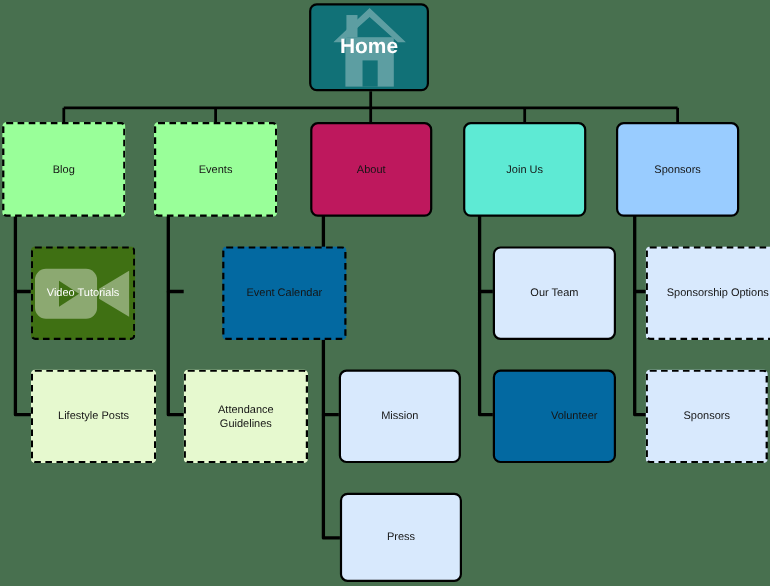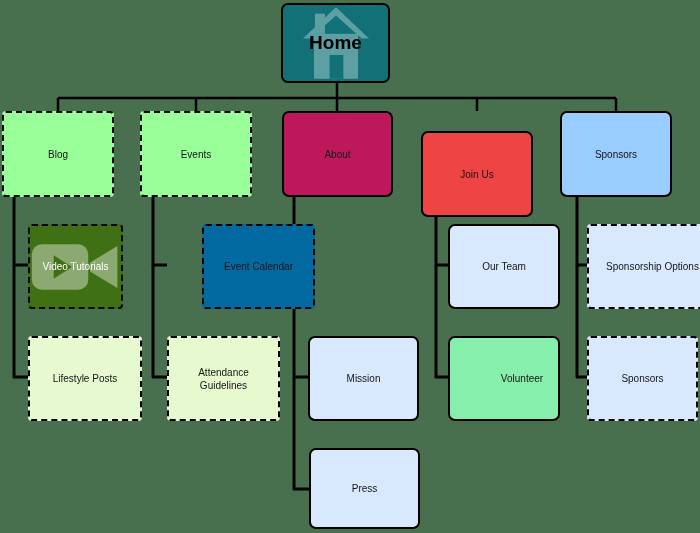--- a/index.html
+++ b/index.html
@@ -61,21 +61,21 @@
       <path d="M294 196 L294 265 L308 265"></path>
       <path d="M294 265 L294 377 L308 377"></path>
       <path d="M294 377 L294 489 L309 489"></path>
       <path d="M436 196 L436 265 L448 265"></path>
       <path d="M436 265 L436 377 L448 377"></path>
       <path d="M577 196 L577 265 L587 265"></path>
       <path d="M577 265 L577 377 L587 377"></path>
     </g>
   </svg>
 
-  <div class="node n-home light-text bold" style="background: rgb(17, 113, 119); border-style: solid; color: #000000;">
+  <div class="node n-home light-text bold" style="background: rgb(17, 113, 119); border-style: solid; color: #ffffff;">
     <span class="icon-wrap">
       <svg width="66" height="72" viewBox="0 0 72 78" xmlns="http://www.w3.org/2000/svg">
         <g opacity="0.32" fill="#ffffff">
           <rect x="13" y="7" width="11" height="22"></rect>
           <polygon points="36,0 72,34 64,34 36,9 8,34 0,34"></polygon>
           <rect x="12" y="29" width="48" height="49"></rect>
         </g>
         <rect x="29" y="52" width="15" height="26" fill="#117177"></rect>
       </svg>
     </span>
@@ -84,21 +84,21 @@
 
   <div class="node n-blog dashed" style="background: rgb(153, 255, 153); border-style: dashed;">
     <span class="lbl">Blog</span>
   </div>
   <div class="node n-events dashed" style="background: rgb(153, 255, 153); border-style: dashed;">
     <span class="lbl">Events</span>
   </div>
   <div class="node n-about" style="background: #be185d; border-style: solid;">
     <span class="lbl">About</span>
   </div>
-  <div class="node n-joinus" style="background: #ef4444; border-style: solid; margin-top: 20px;">
+  <div class="node n-joinus" style="background: #5eead4; border-style: solid;">
     <span class="lbl">Join Us</span>
   </div>
   <div class="node n-sponsors" style="background: rgb(153, 204, 255); border-style: solid;">
     <span class="lbl">Sponsors</span>
   </div>
 
   <div class="node n-video dashed light-text" style="background: rgb(63, 112, 19); border-style: dashed; color: rgb(255, 255, 255);">
     <span class="icon-wrap">
       <svg width="96" height="62" viewBox="0 0 100 64" xmlns="http://www.w3.org/2000/svg">
         <g opacity="0.4" fill="#ffffff">
@@ -124,21 +124,21 @@
   <div class="node n-mission" style="background: rgb(216, 233, 253); border-style: solid;">
     <span class="lbl">Mission</span>
   </div>
   <div class="node n-press" style="background: rgb(216, 233, 253); border-style: solid;">
     <span class="lbl">Press</span>
   </div>
 
   <div class="node n-ourteam" style="background: rgb(216, 233, 253); border-style: solid;">
     <span class="lbl">Our Team</span>
   </div>
-  <div class="node n-volunteer" style="background: #86efac; border-style: solid; padding-left: 44px;">
+  <div class="node n-volunteer" style="background: #0369a1; border-style: solid; padding-left: 44px;">
     <span class="lbl">Volunteer</span>
   </div>
 
   <div class="node n-sponsoropt dashed" style="background: rgb(216, 233, 253); border-style: dashed;">
     <span class="lbl">Sponsorship Options</span>
   </div>
   <div class="node n-sponsorschild dashed" style="background: rgb(216, 233, 253); border-style: dashed;">
     <span class="lbl">Sponsors</span>
   </div>
 

